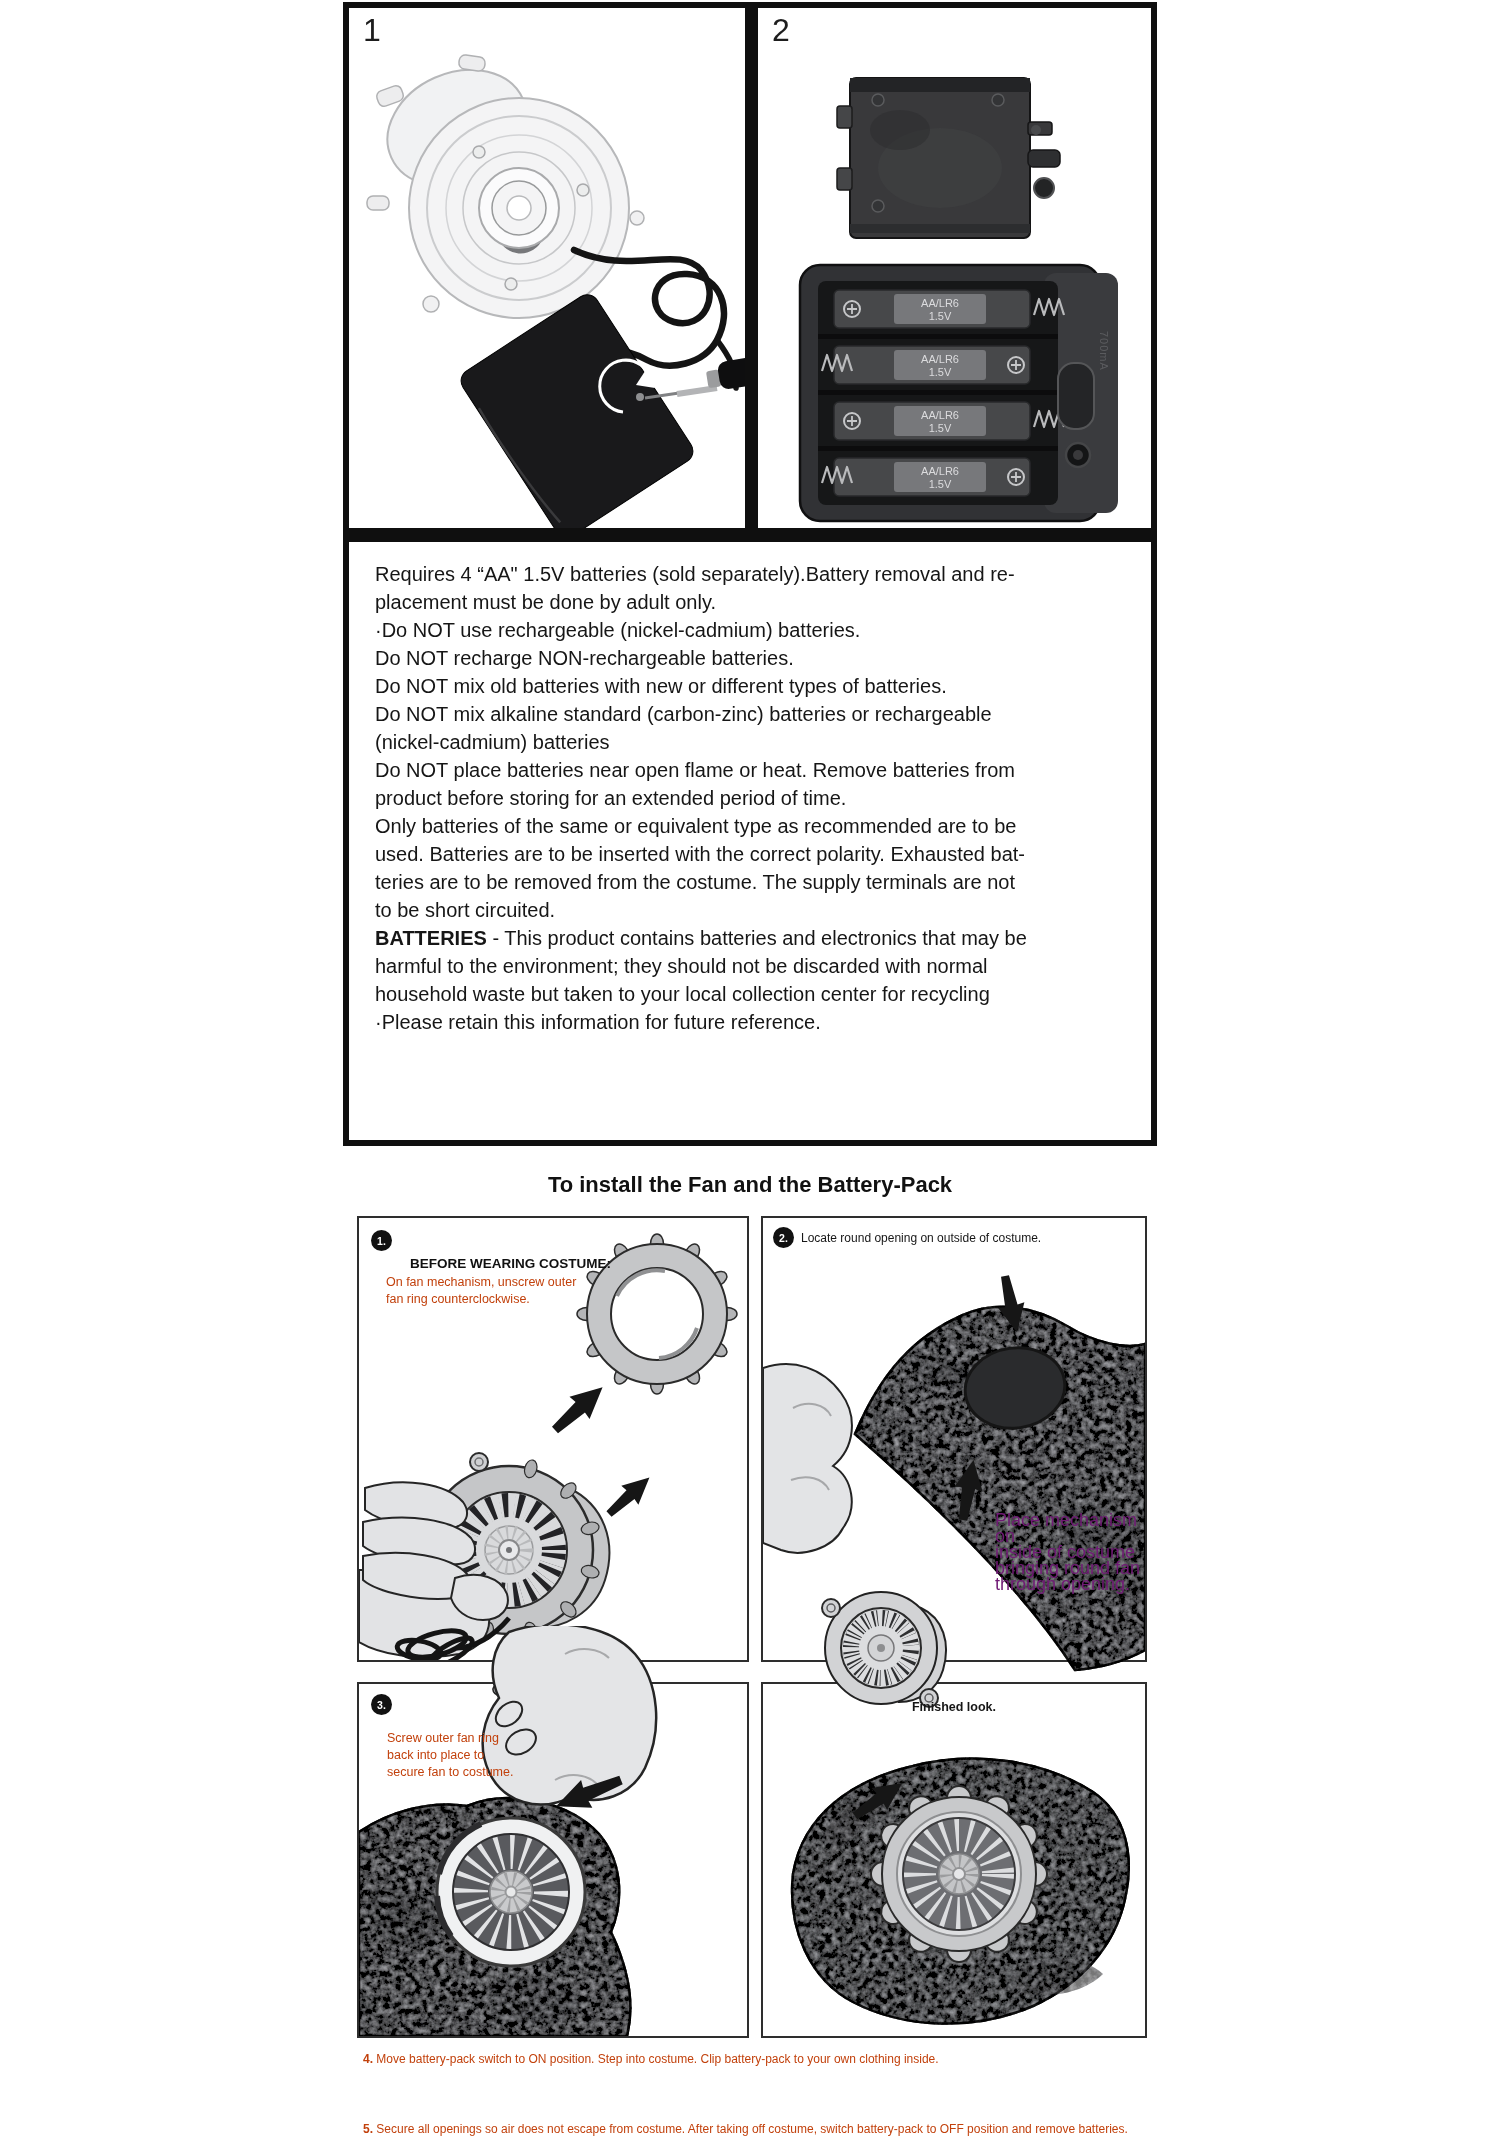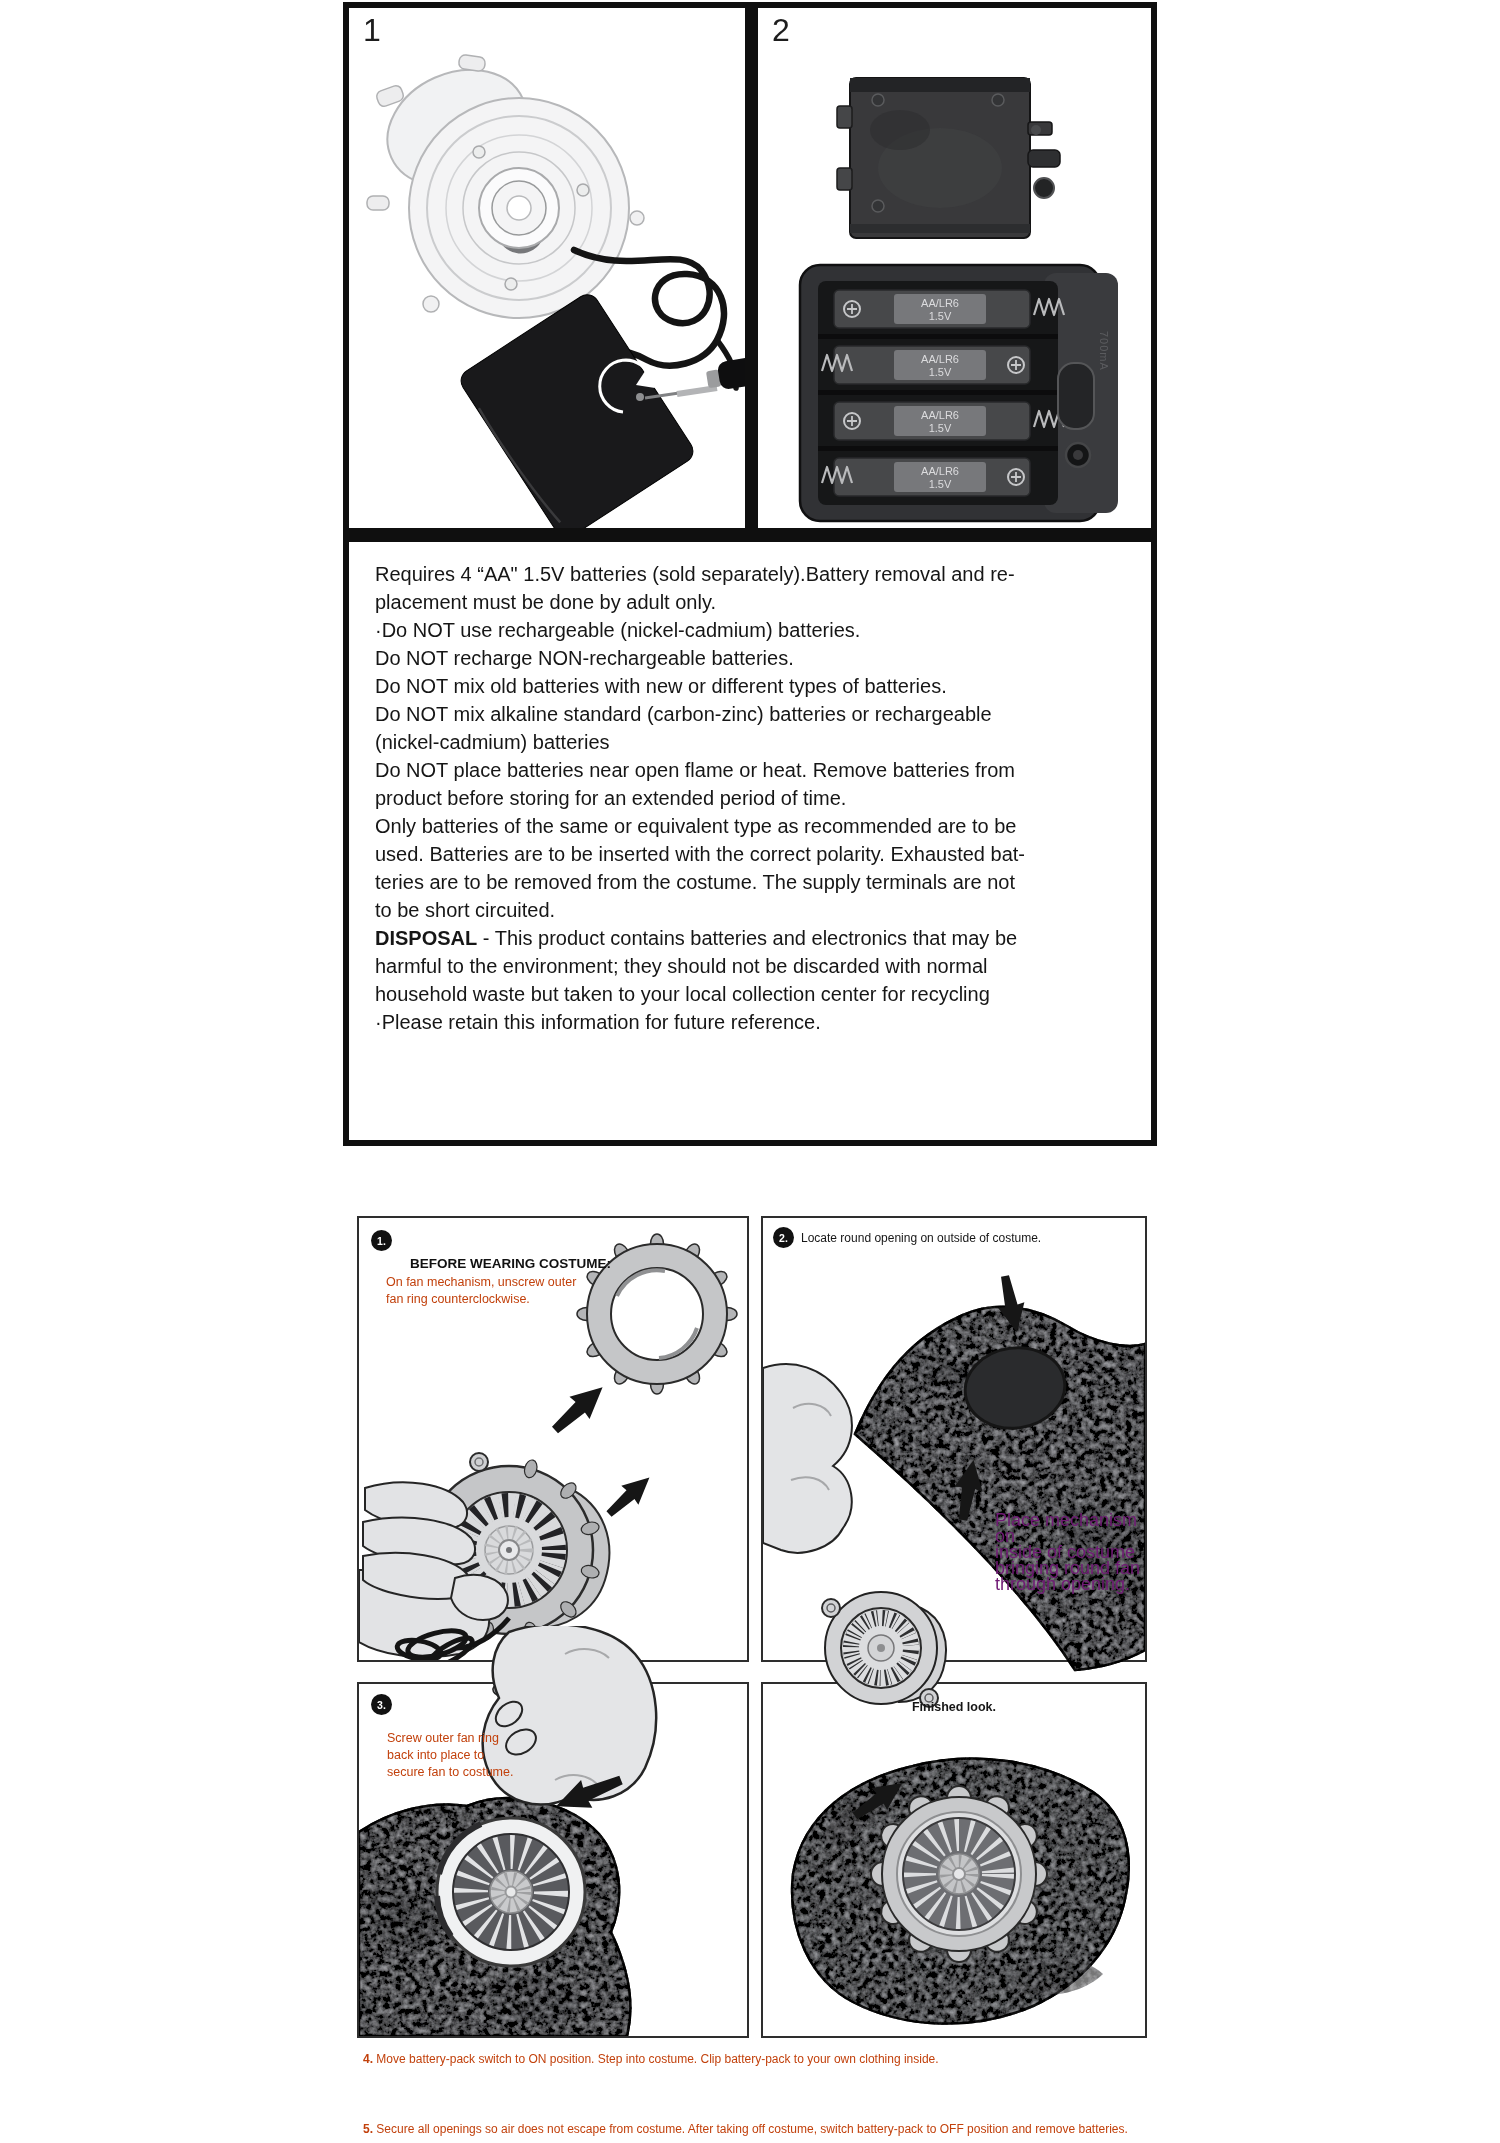--- a/index.html
+++ b/index.html
@@ -189,26 +189,27 @@
 ·Do NOT use rechargeable (nickel-cadmium) batteries.
 Do NOT recharge NON-rechargeable batteries.
 Do NOT mix old batteries with new or different types of batteries.
 Do NOT mix alkaline standard (carbon-zinc) batteries or rechargeable
 (nickel-cadmium) batteries
 Do NOT place batteries near open flame or heat. Remove batteries from
 product before storing for an extended period of time.
 Only batteries of the same or equivalent type as recommended are to be
 used. Batteries are to be inserted with the correct polarity. Exhausted bat-
 teries are to be removed from the costume. The supply terminals are not
-to be short circuited.</span><br><b>DISPOSAL</b><span> - This product contains batteries and electronics that may be
+to be short circuited.</span><br><b>BATTERIES</b><span> - This product contains batteries and electronics that may be
 harmful to the environment; they should not be discarded with normal
 household waste but taken to your local collection center for recycling
 ·Please retain this information for future reference.</span></div>
   </div>
 
+  <div class="install-heading">To install the Fan and the Battery-Pack</div>
 
   <div class="ipanel p1">
     <div class="badge" style="left:12px;top:12px;">1.</div>
     <div class="step-title" style="left:27px;top:38px;margin-left:24px;">BEFORE WEARING COSTUME:</div>
     <div class="step-text" style="left:27px;top:56px;">On fan mechanism, unscrew outer
 fan ring counterclockwise.</div>
     <svg width="388" height="442" viewBox="0 0 388 442">
 
       <g transform="translate(298,96)">
         <g transform="rotate(0)">

